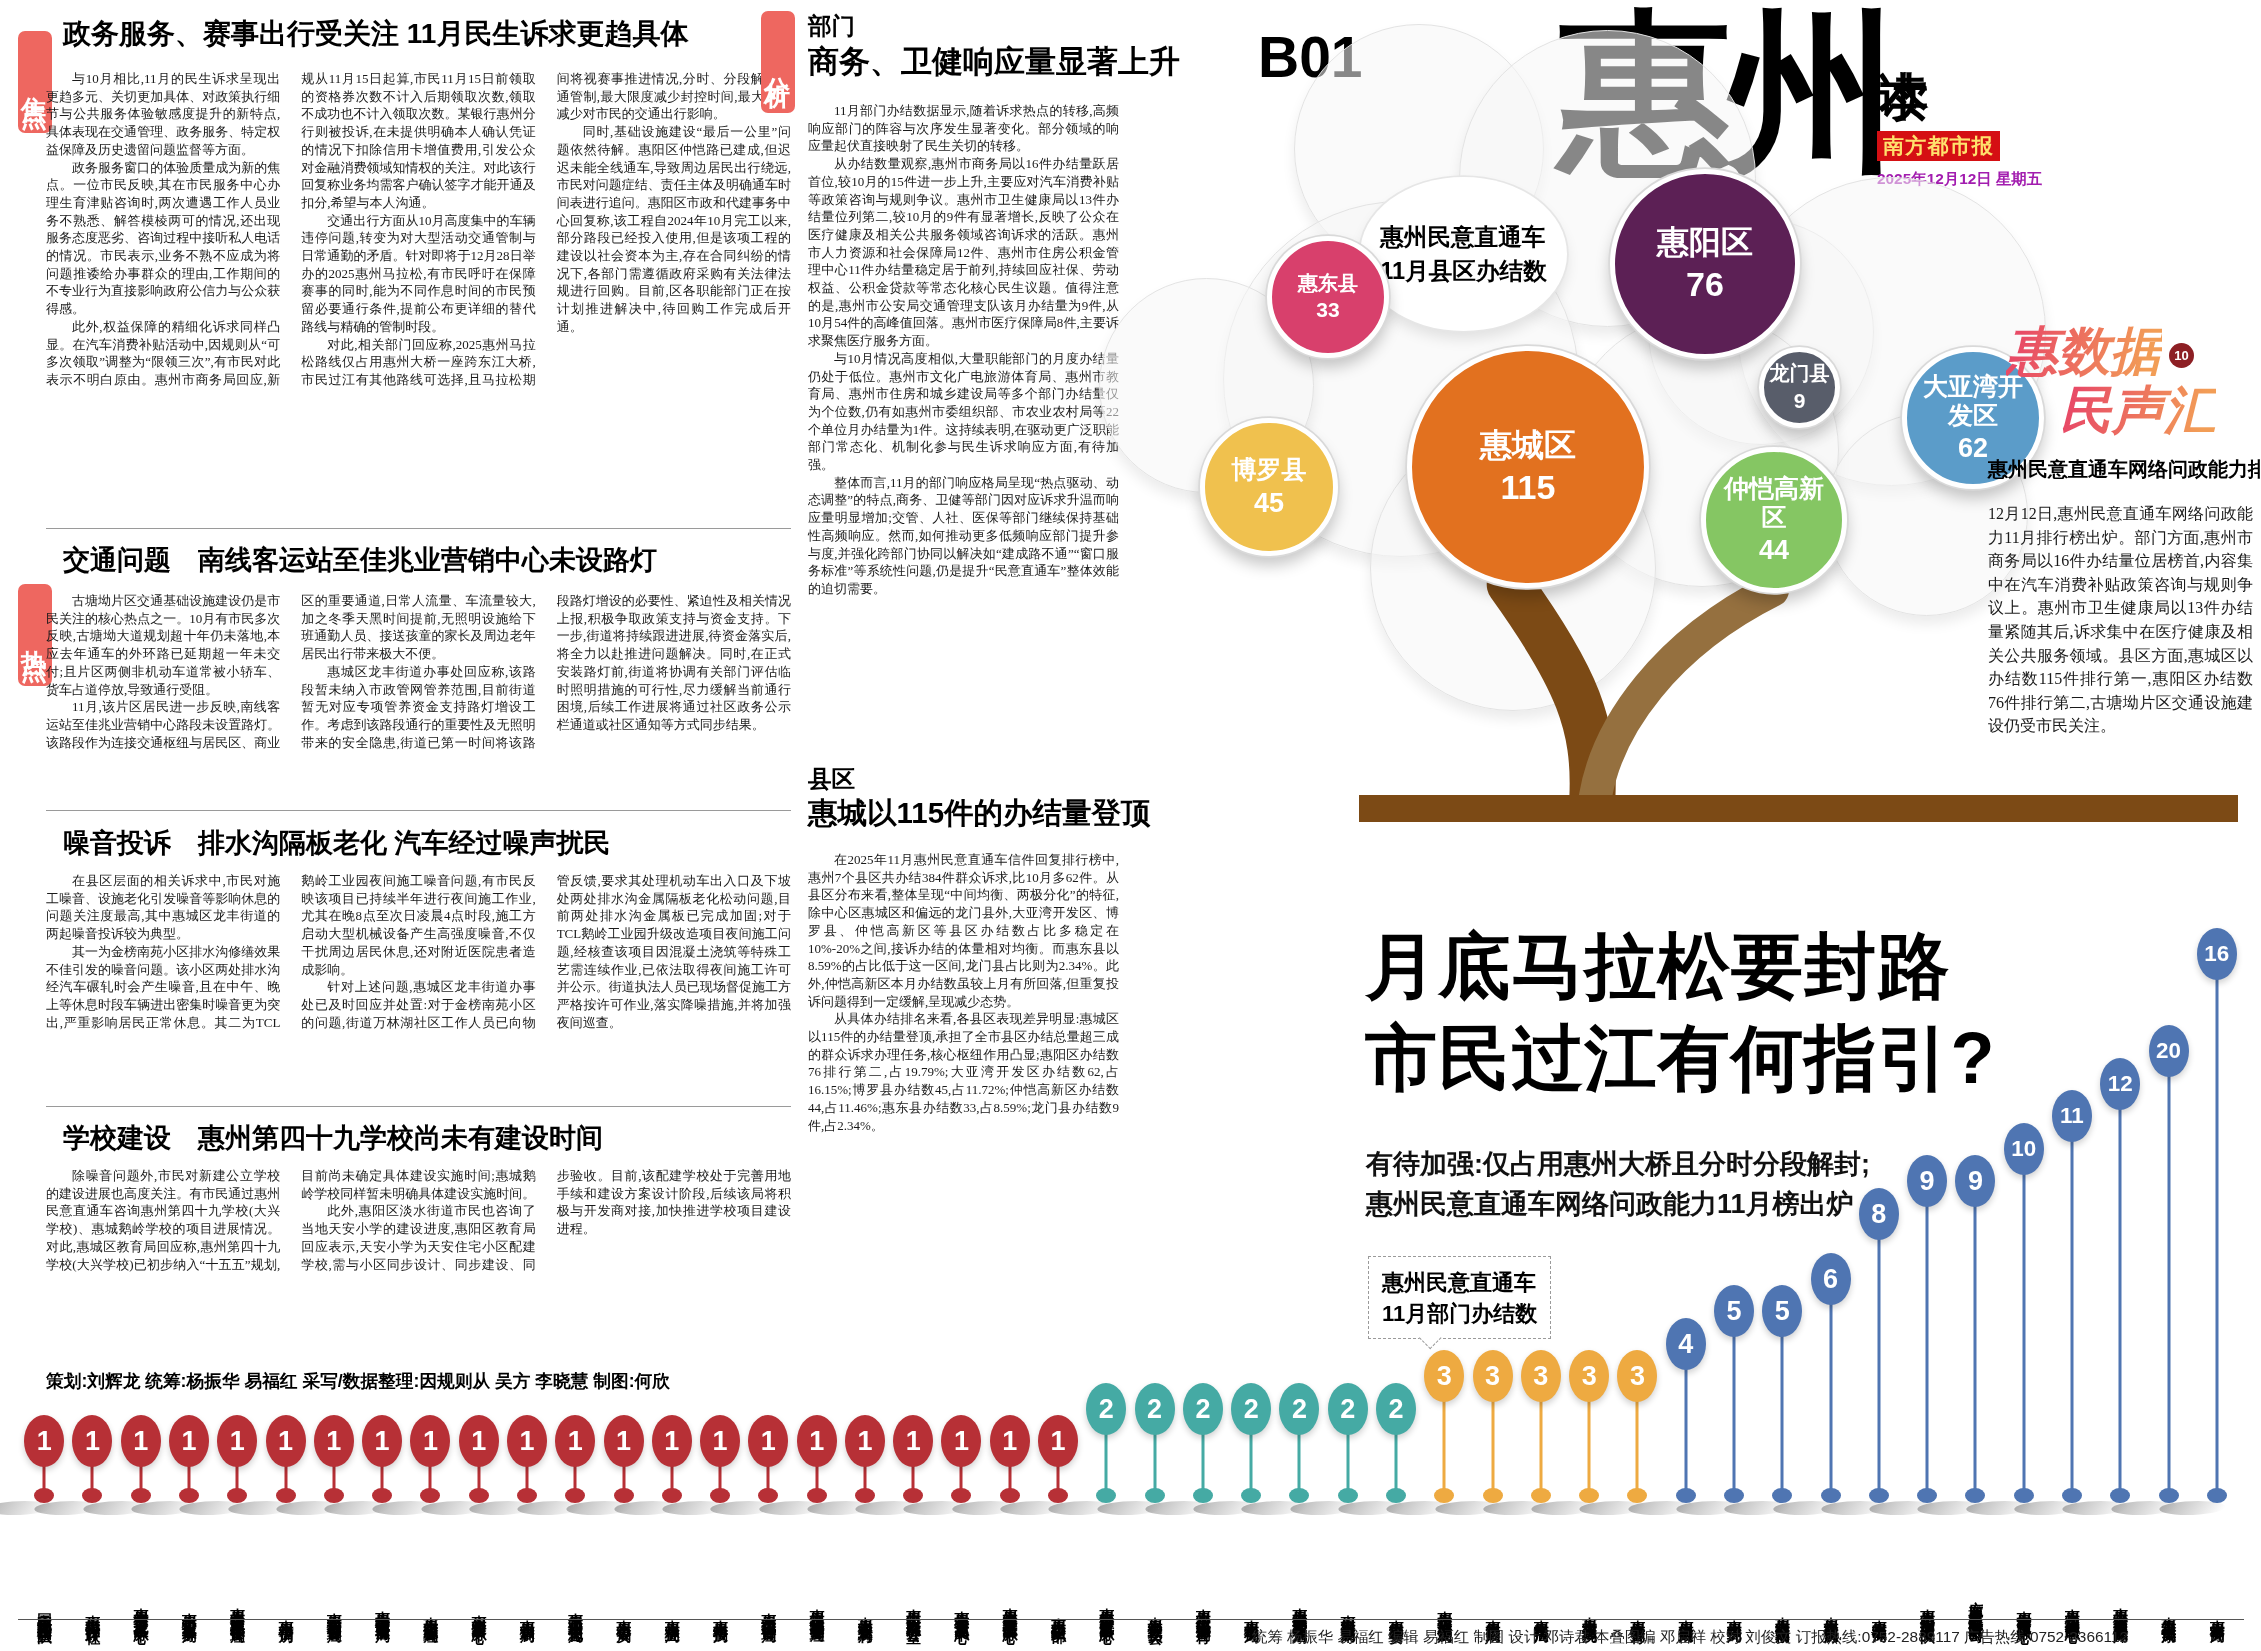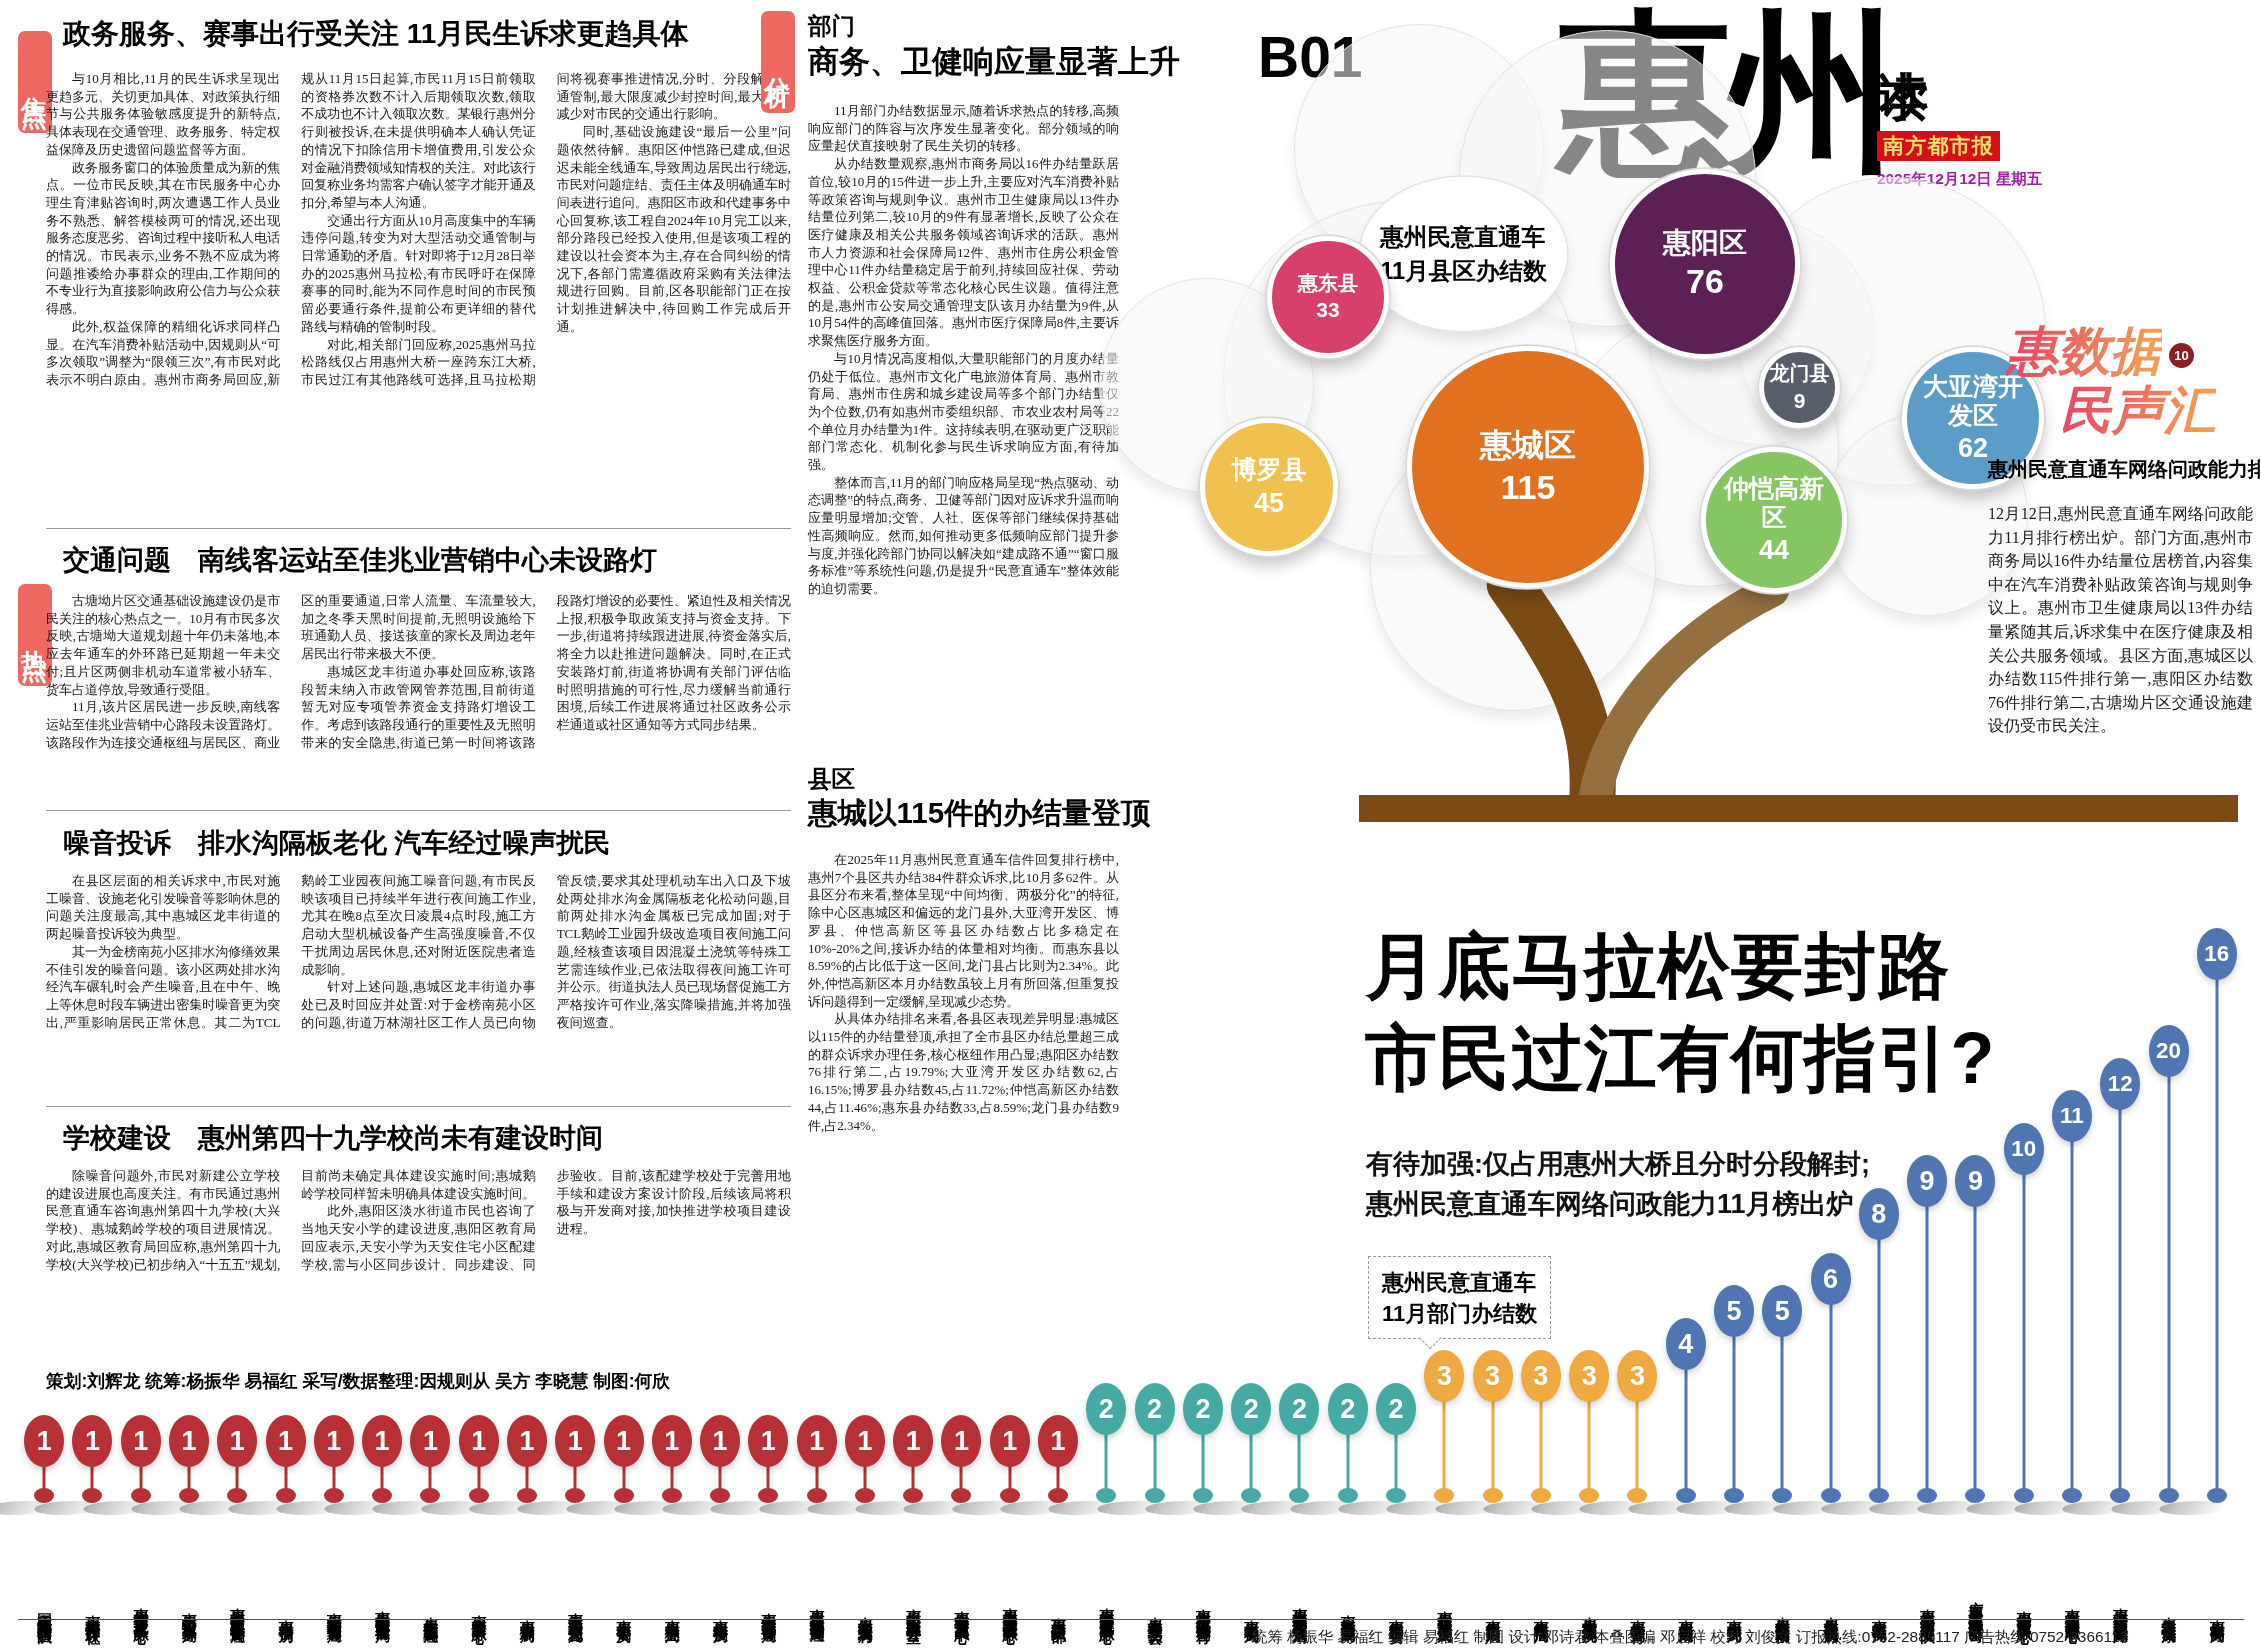--- a/index.html
+++ b/index.html
@@ -170,21 +170,21 @@
     <path d="M 395 420 C 400 300 370 220 255 60" stroke="#7c4a15" stroke-width="78" fill="none" stroke-linecap="round"></path>
     <path d="M 400 420 C 420 300 520 160 700 70" stroke="#95703f" stroke-width="56" fill="none" stroke-linecap="round"></path>
   </svg>
   <div class="ground" style="left:1359px;top:795px;width:879px;height:27px;"></div>
   <div id="bubbles">
       <div class="bubble" style="left: 1407px; top: 346px; height: 232px; width: 232px; background: rgb(226, 113, 31);">
         <div class="b-name" style="font-size: 32px; max-width: 197px;">惠城区</div>
         <div class="b-val" style="font-size: 34px;">115</div>
       </div>
       <div class="bubble" style="left: 1610px; top: 169px; height: 180px; width: 180px; background: rgb(92, 32, 85);">
-        <div class="b-name" style="font-size: 28px; max-width: 153px;">惠阳区</div>
+        <div class="b-name" style="font-size: 32px; max-width: 153px;">惠阳区</div>
         <div class="b-val" style="font-size: 34px;">76</div>
       </div>
       <div class="bubble" style="left: 1902px; top: 347px; height: 132px; width: 132px; background: rgb(91, 156, 201);">
         <div class="b-name" style="font-size: 25px; max-width: 112px;">大亚湾开发区</div>
         <div class="b-val" style="font-size: 27px;">62</div>
       </div>
       <div class="bubble" style="left: 1200px; top: 418px; height: 128px; width: 128px; background: rgb(240, 193, 78);">
         <div class="b-name" style="font-size: 25px; max-width: 108px;">博罗县</div>
         <div class="b-val" style="font-size: 27px;">45</div>
       </div>

